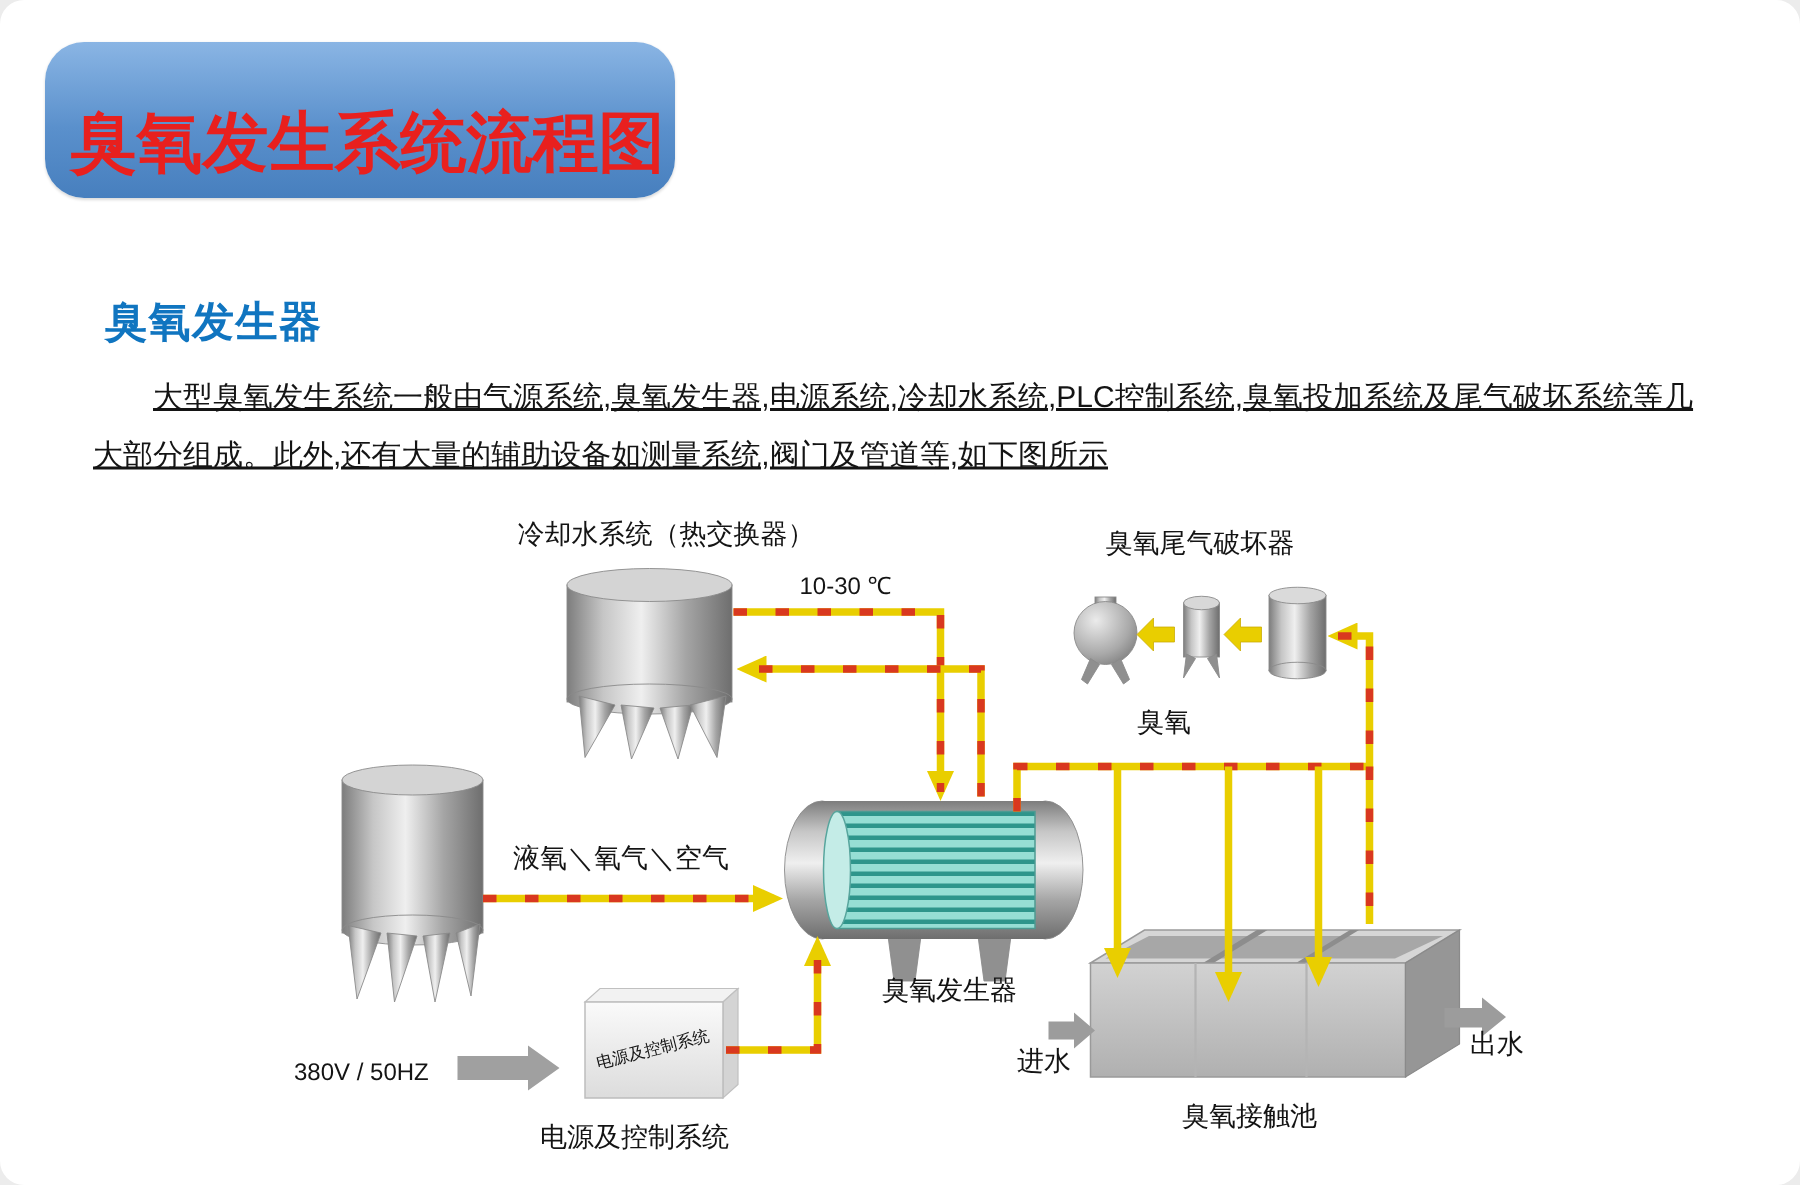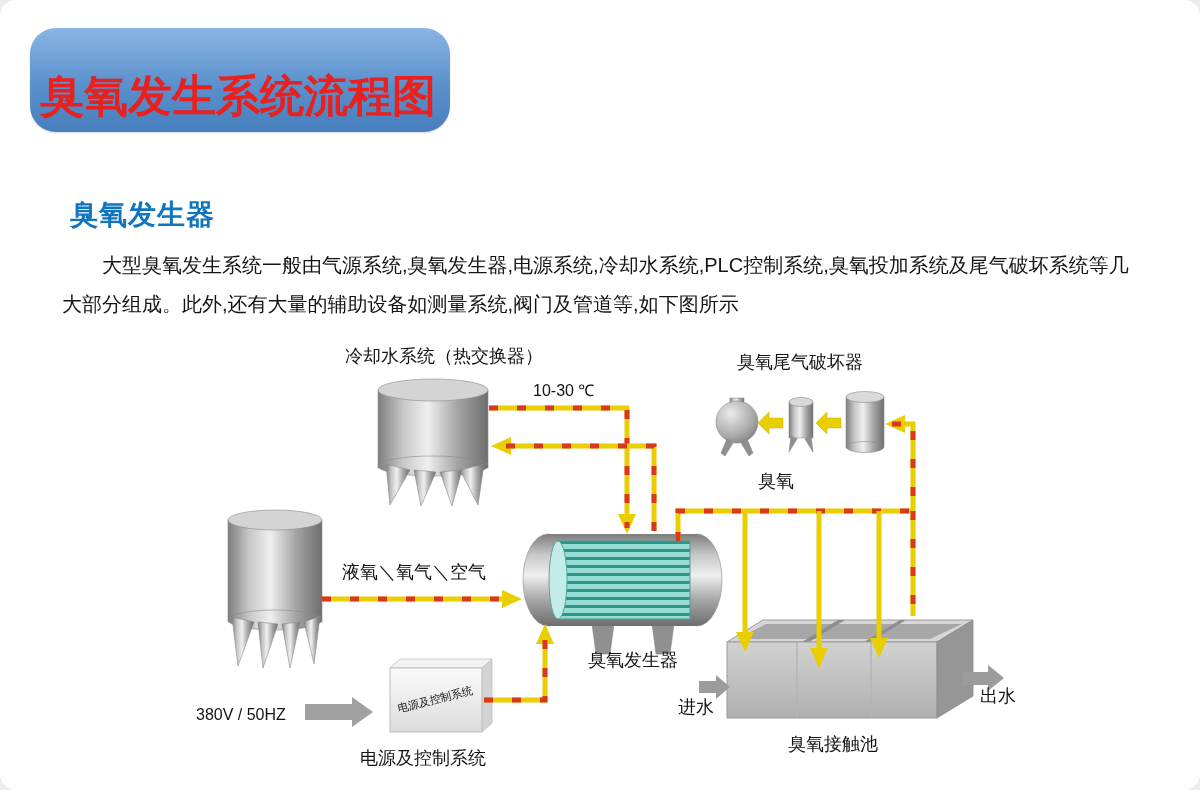--- a/index.html
+++ b/index.html
@@ -1,24 +1,24 @@
 <!DOCTYPE html>
 <html><head>
 <meta charset="utf-8">
 <style>
   html,body{margin:0;padding:0;background:#ececec;font-family:"Liberation Sans",sans-serif;}
   .page{position:relative;width:1200px;height:790px;background:#ffffff;border-radius:16px;overflow:hidden;}
   .banner{position:absolute;left:30px;top:28px;width:420px;height:104px;border-radius:26px;
           background:linear-gradient(180deg,#8ab5e4 0%,#5a90cc 55%,#477fbe 100%);
           display:flex;align-items:flex-end;padding:0 0 14px 10px;box-sizing:border-box;
-          box-shadow:0 1px 2px rgba(0,0,0,.15);}
+          box-shadow:0 1px 2px rgba(0,0,0,.15);justify-content:center;}
   .banner .title{font-size:44px;font-weight:bold;color:#e8201e;line-height:1;letter-spacing:0px;white-space:nowrap;}
   .heading{position:absolute;left:70px;top:196px;margin:0;font-size:28px;font-weight:bold;color:#1075c0;letter-spacing:1px;}
   .para{position:absolute;left:62px;top:246px;width:1086px;margin:0;font-size:20px;line-height:39px;
-        color:#141414;text-indent:2em;}
+        color:#141414;text-indent:2em;text-decoration:underline;}
   svg.diagram{position:absolute;left:0;top:0;}
   svg text{font-family:"Liberation Sans",sans-serif;fill:#141414;}
   .lbl{font-size:18px;}
   .lbl-sm{font-size:16px;}
   .pipe{stroke:#e9ce00;stroke-width:5;fill:none;}
   .dash{stroke:#d9381f;stroke-width:5;fill:none;stroke-dasharray:9 19;}
   .shape{stroke:#8a8a8a;stroke-width:0.6;}
 </style>
 </head>
 <body>

